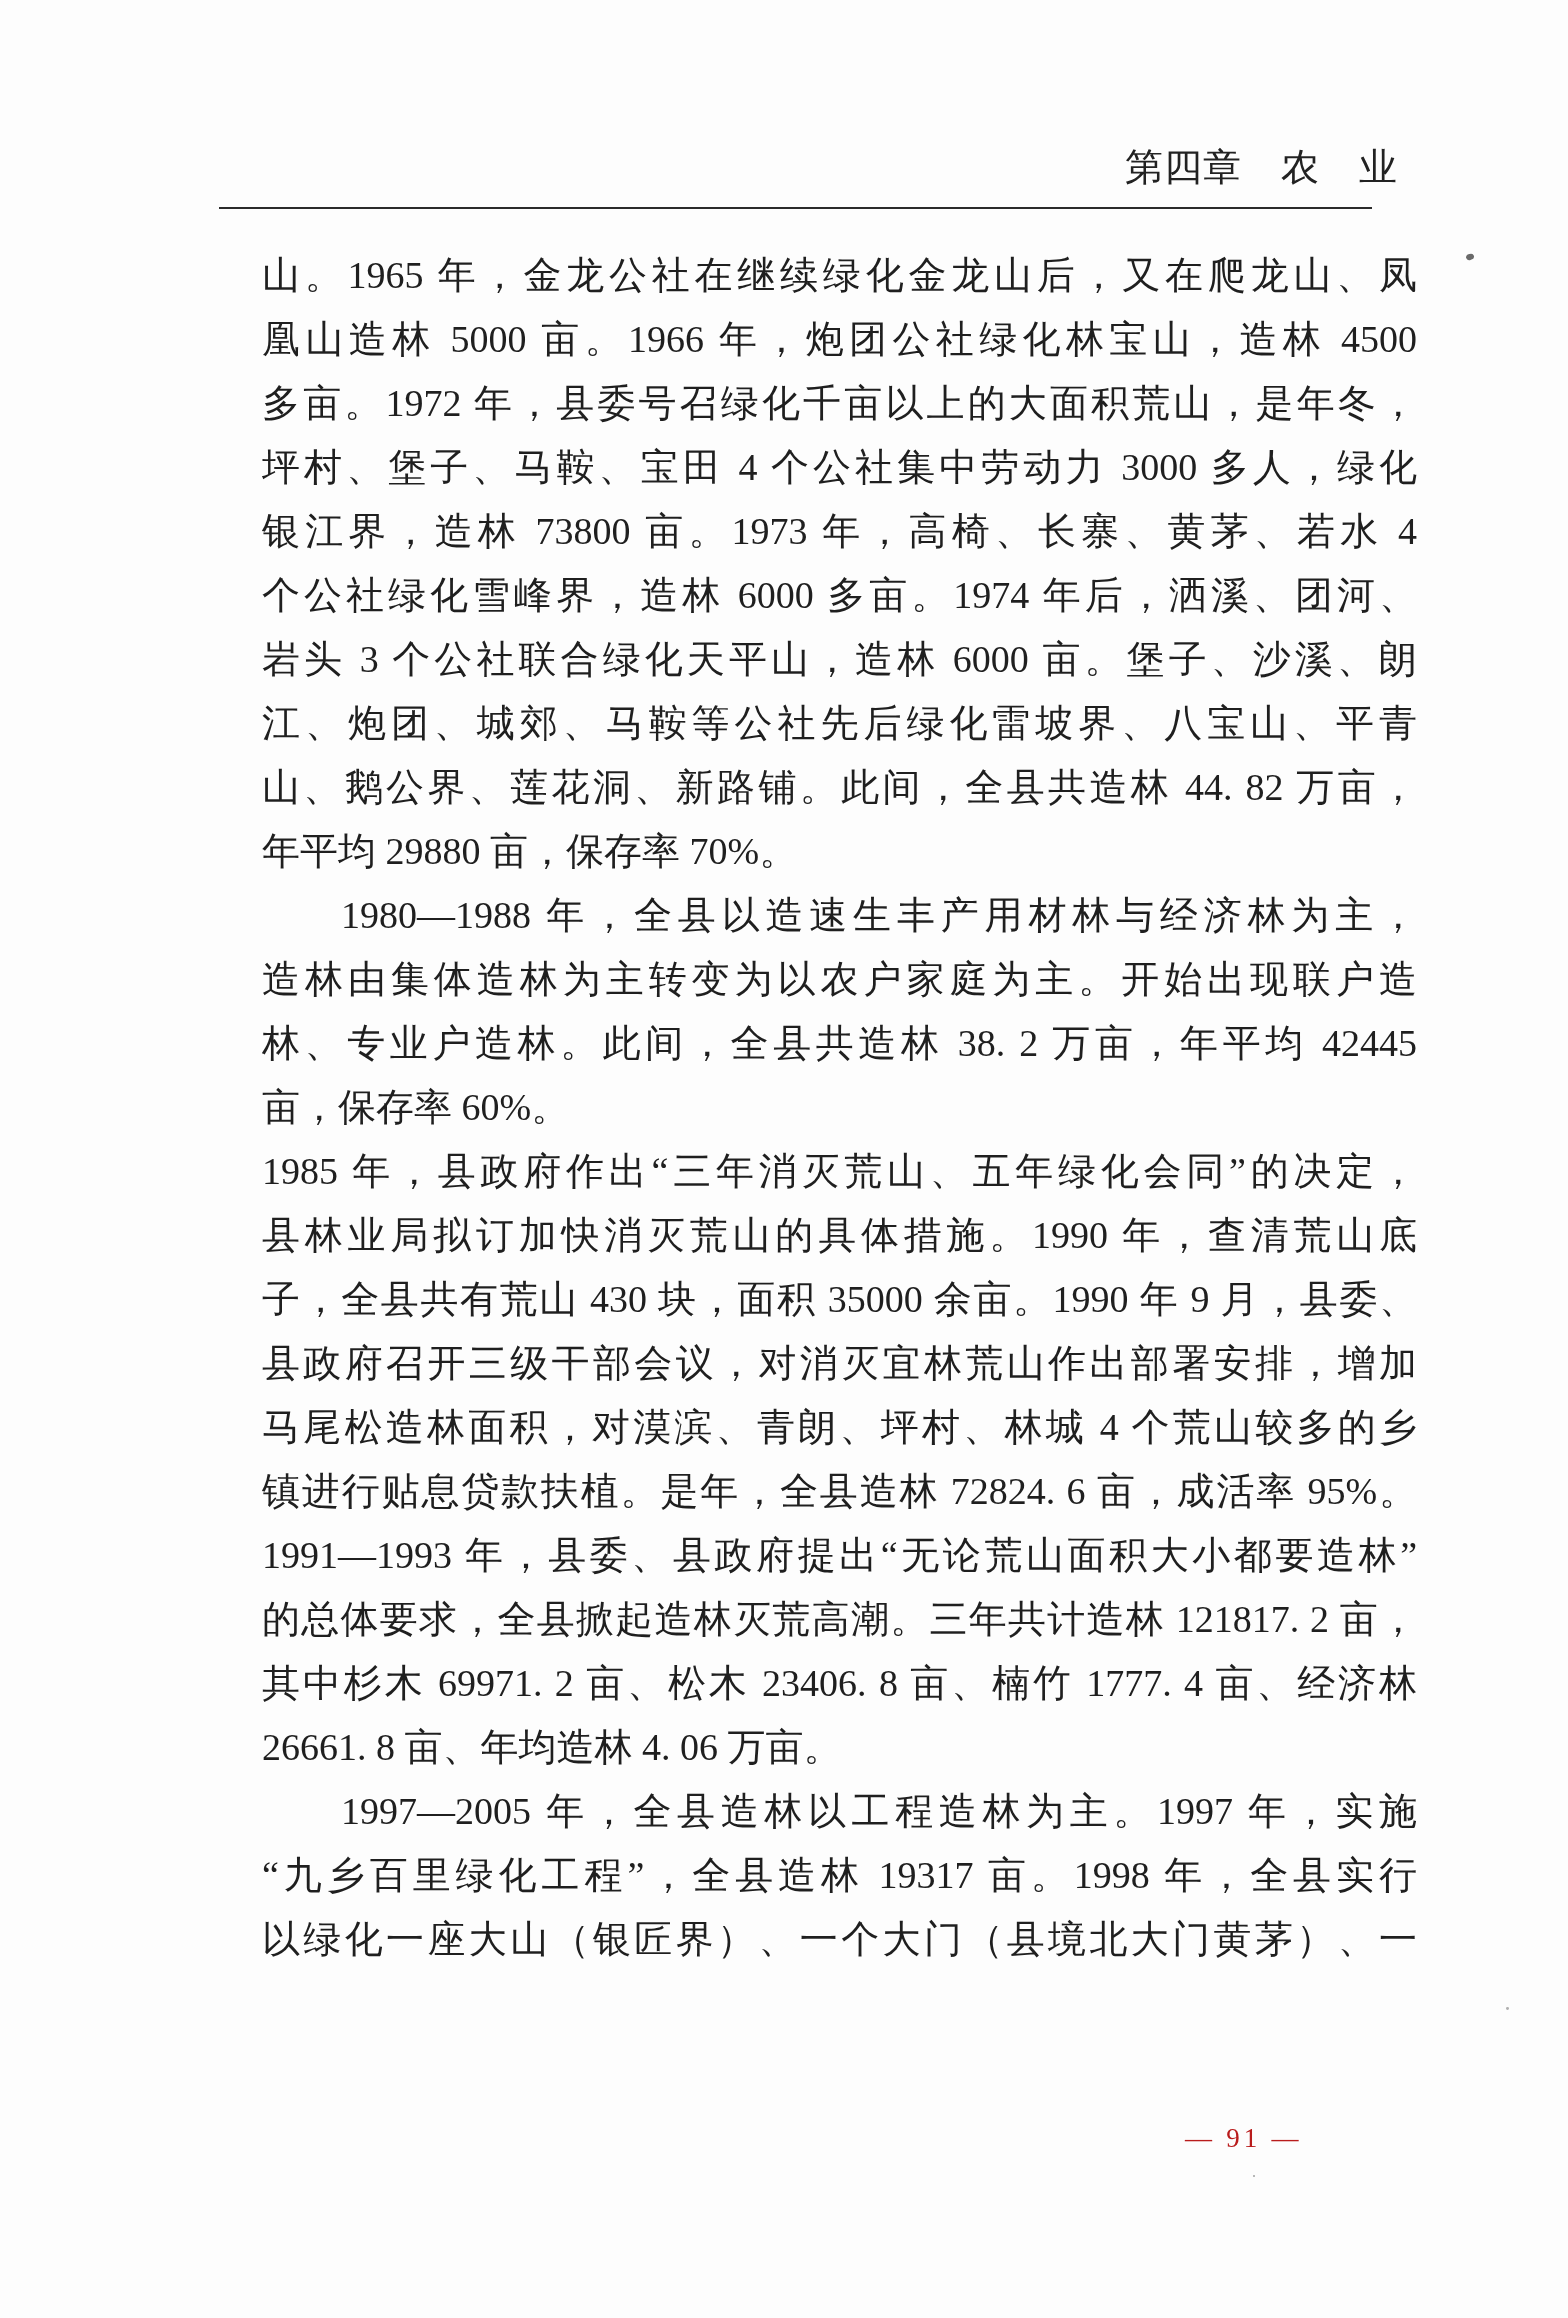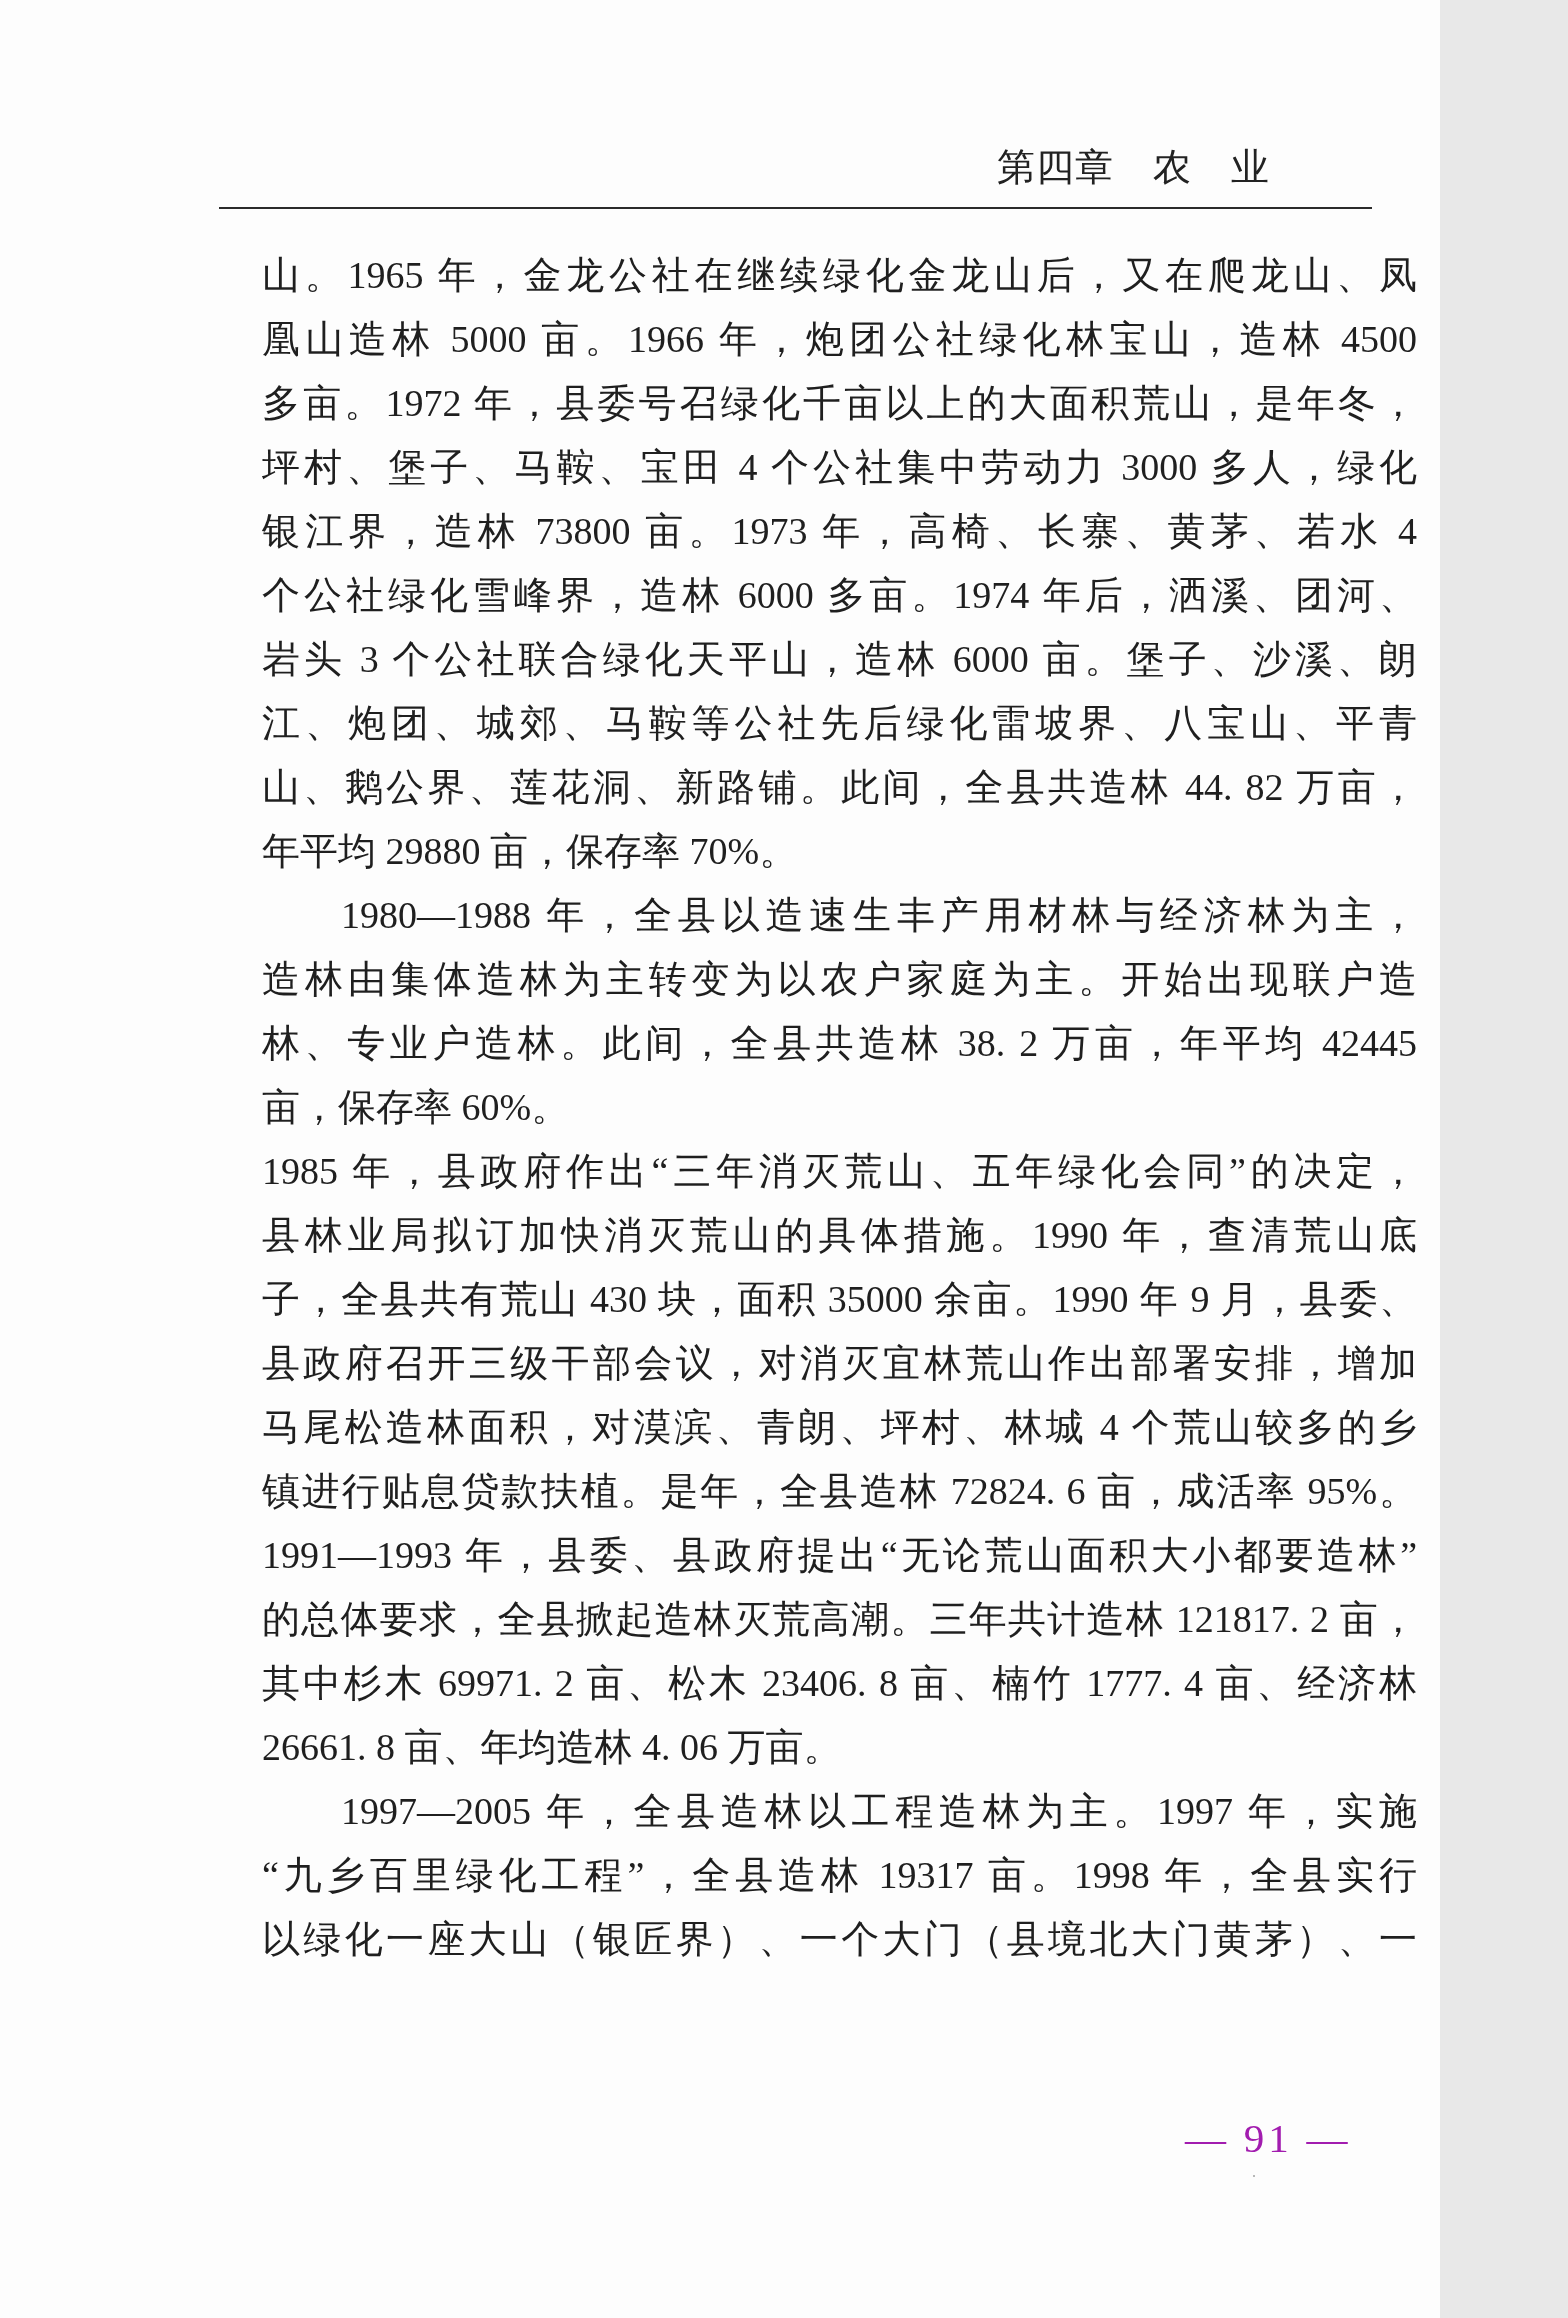--- a/index.html
+++ b/index.html
@@ -1,18 +1,18 @@
 <!DOCTYPE html>
 <html style="font-size:7.7px"><head>
 <meta charset="utf-8">
 <style>
   html, body { margin: 0; padding: 0; background: #e8e8e8; }
   .page {
     position: relative;
-    width: 1440px;
+    width: 1568px;
     height: 2319px;
     background: #fdfdfd;
     font-family: "Liberation Serif", "DejaVu Serif", serif;
     color: #1f1f1f;
     overflow: hidden;
   }
   .page-header {
     position: absolute;
     top: 144px;
     right: 170px;
@@ -48,25 +48,25 @@
     overflow: hidden;
     box-sizing: border-box;
     margin-left: 28px;
   }
   .line.p-start { padding-left: 79px; }
   .line.p-end { text-align-last: left; }
   .page-number {
     position: absolute;
     top: 2114px;
     left: 1185px;
-    font-size: 41px;
+    font-size: 27px;
     line-height: 48px;
     letter-spacing: 3.8px;
     white-space: nowrap;
-    color: #a21caf;
+    color: #b91c1c;
   }
   .speck { position: absolute; border-radius: 50%; }
   .speck-a { top: 254px; left: 1466px; width: 7.7px; height: 5.8px; background: #6a6a6a; transform: rotate(-15deg); }
   .speck-b { top: 2007px; left: 1506px; width: 2.9px; height: 2.9px; background: #b0b0b0; }
   .speck-c { top: 2175px; left: 1253px; width: 2.4px; height: 2.4px; background: #a0a0a0; }
 </style>
 </head>
 <body>
 
 <div class="page">

